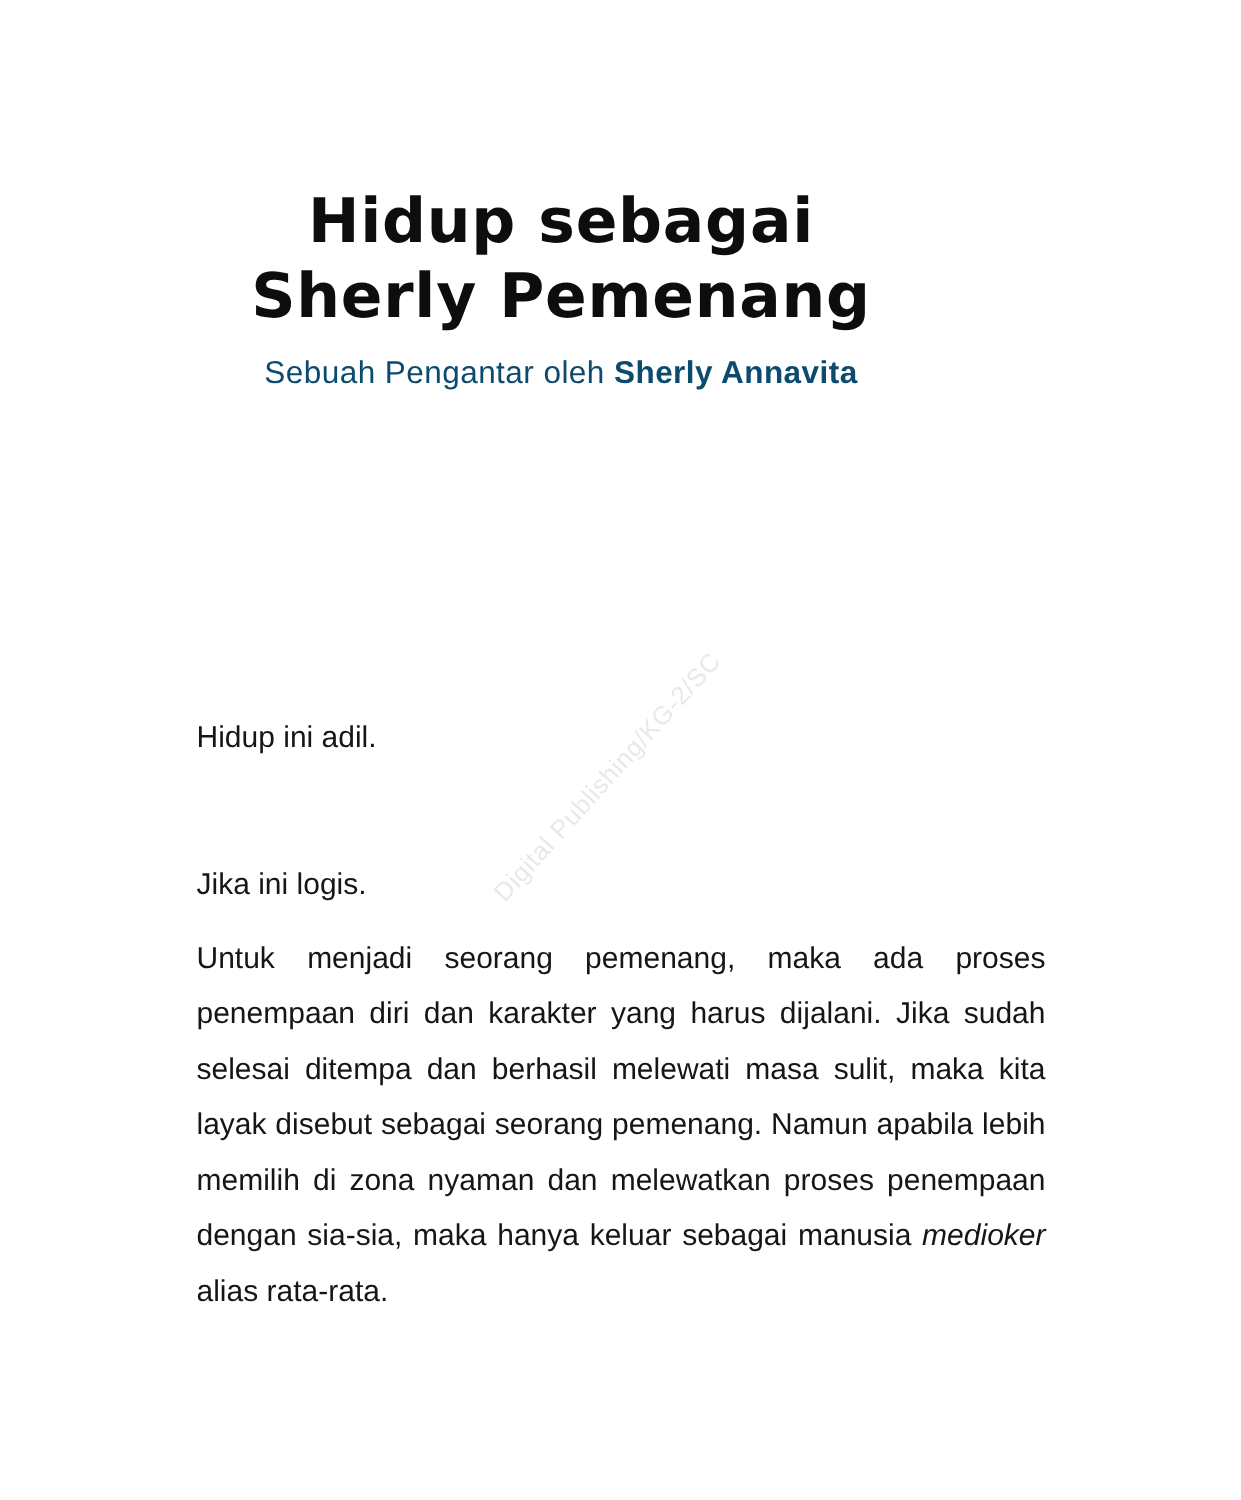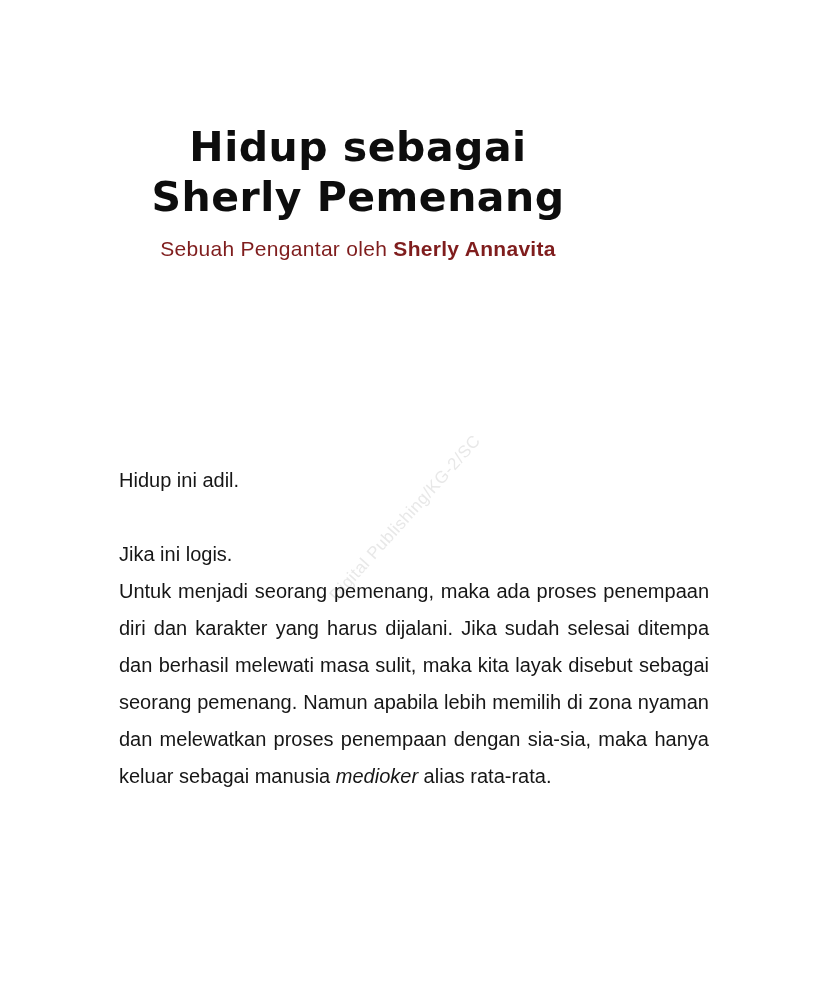--- a/index.html
+++ b/index.html
@@ -16,57 +16,57 @@
     }
     .page {
       position: absolute;
       left: 0; top: 0;
       width: 827px;
       height: 1000px;
       background: #ffffff;
     }
     .title-block {
       position: absolute;
-      left: 0;
+      left: 16px;
       top: 122px;
       width: 716px;
       text-align: center;
     }
     .title-line {
       font-family: "DejaVu Sans", sans-serif;
       font-weight: bold;
       font-size: 41px;
       line-height: 50px;
       letter-spacing: 0.5px;
       color: #0d0d0d;
       display: block;
     }
     .subtitle {
       margin-top: 14px;
       font-family: "Liberation Sans", sans-serif;
       font-size: 21px;
       line-height: 26px;
-      color: #7f1d1d;
+      color: #0c4a6e;
       letter-spacing: 0.3px;
     }
     .subtitle .author {
       font-weight: bold;
     }
     .body-text {
       position: absolute;
       left: 119px;
       top: 462px;
       width: 590px;
       font-family: "Liberation Sans", sans-serif;
       font-size: 20px;
       line-height: 37px;
       color: #161616;
     }
     .para {
-      margin: 0;
+      margin: 12px;
       text-align: justify;
       text-align-last: left;
     }
     .para.lead {
       text-align: left;
     }
     .gap {
       height: 37px;
     }
     .para em {

